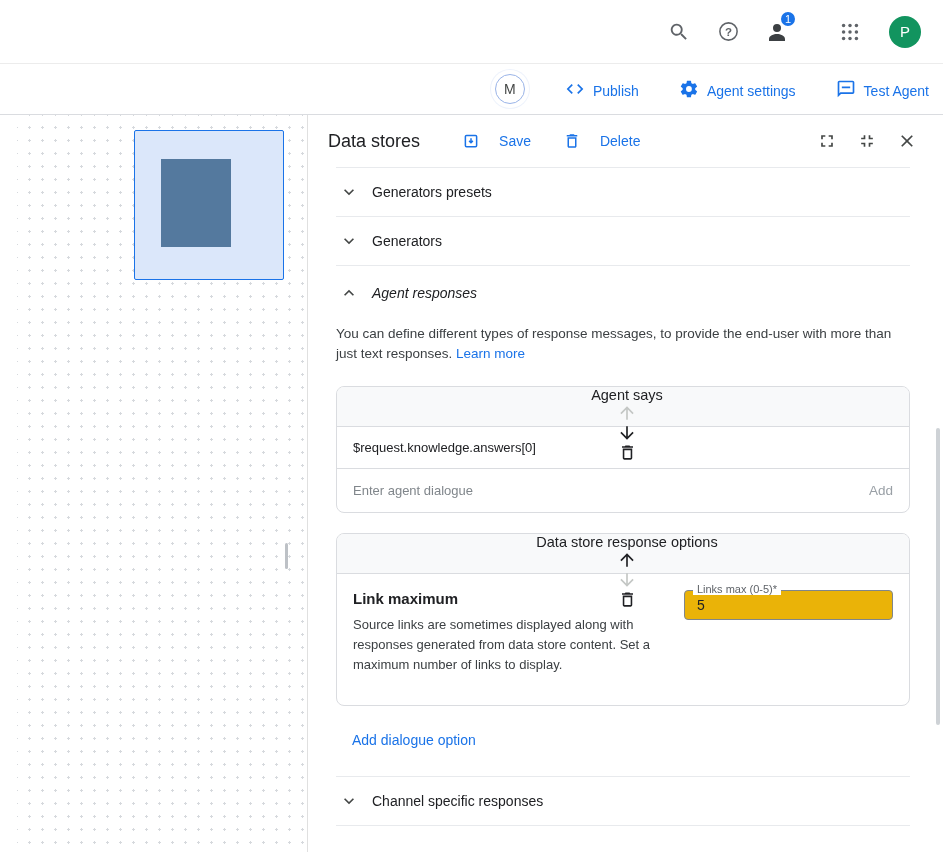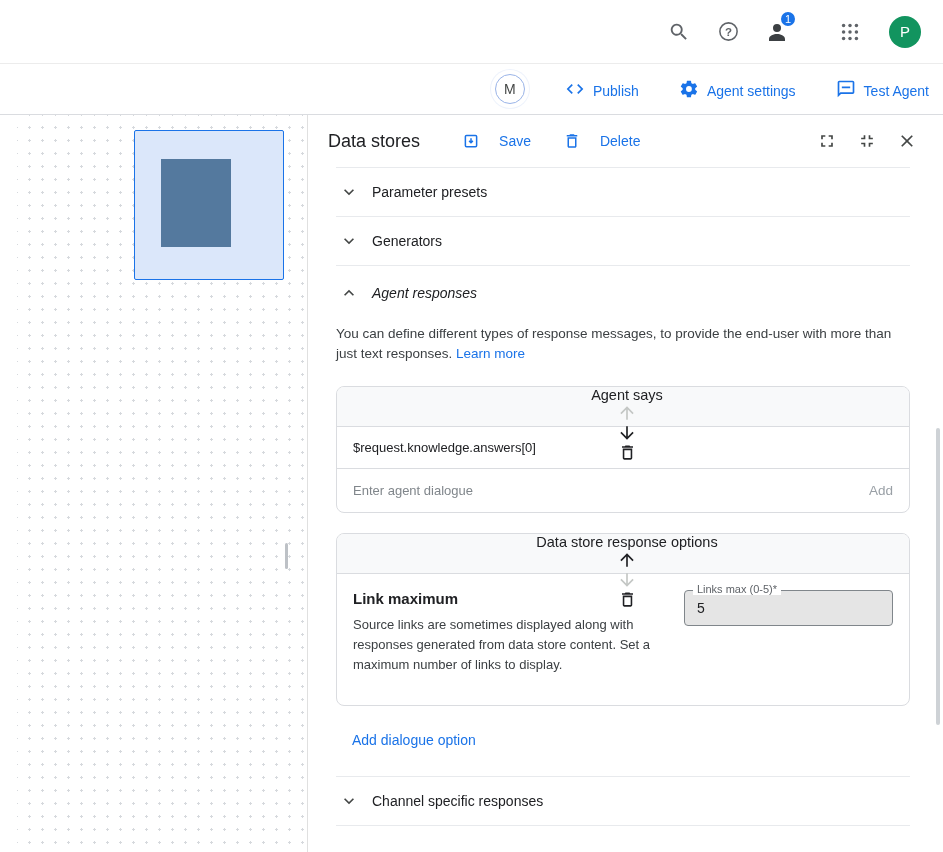--- a/index.html
+++ b/index.html
@@ -97,21 +97,21 @@
   .row-value { padding: 13px 16px; font-size: 13px; color: #202124; border-bottom: 1px solid #dadce0; }
   .row-input { display: flex; align-items: center; padding: 0 16px; height: 43px; }
   .dialogue-input { flex: 1; border: none; outline: none; font-size: 13px; color: #0c4a6e; background: transparent; }
   .dialogue-input::placeholder { color: #80868b; }
   .add-label { color: #9aa0a6; font-size: 13.5px; }
 
   .ds-body { display: flex; align-items: flex-start; padding: 16px 16px 30px; }
   .ds-left { width: 342px; }
   .ds-heading { font-size: 15px; font-weight: 700; color: #202124; margin-bottom: 8px; }
   .ds-desc { font-size: 13px; line-height: 20px; color: #3c4043; max-width: 330px; }
-  .field { margin-left: auto; width: 216px; height: 36px; position: relative; border: 1px solid #80868b; border-radius: 4px; background: #e5e5e5; }
+  .field { margin-left: auto; width: 216px; height: 30px; position: relative; border: 1px solid #80868b; border-radius: 4px; background: #eab308; }
   .field label {
     position: absolute; top: -8px; left: 8px; background: #fff; padding: 0 4px;
     font-size: 11px; color: #5f6368; white-space: nowrap;
   }
   .field input { width: 100%; height: 100%; border: none; outline: none; padding: 0 12px; font-size: 14px; color: #202124; background: transparent; border-radius: 4px; }
 
   .add-link { display: inline-block; margin: 26px 0 28px 16px; color: #1a73e8; font-size: 14px; font-weight: 500; cursor: pointer; }
 
   .panel-scrollbar { position: absolute; right: 3px; top: 313px; width: 4px; height: 297px; background: #ced2d6; border-radius: 2px; }
 
@@ -249,21 +249,21 @@
 
     <div class="panel-body">
       <div class="sections">
 
         <div class="acc-row">
           <span class="chev">
             <svg viewBox="0 0 24 24" width="20" height="20" fill="currentColor">
                 <path d="M7.41 8.59 12 13.17l4.59-4.58L18 10l-6 6-6-6 1.41-1.41z"></path>
               </svg>
           </span>
-          <span>Parameter presets</span>
+          <span>Generators presets</span>
         </div>
 
         <div class="acc-row">
           <span class="chev">
             <svg viewBox="0 0 24 24" width="20" height="20" fill="currentColor">
                 <path d="M7.41 8.59 12 13.17l4.59-4.58L18 10l-6 6-6-6 1.41-1.41z"></path>
               </svg>
           </span>
           <span>Generators</span>
         </div>

